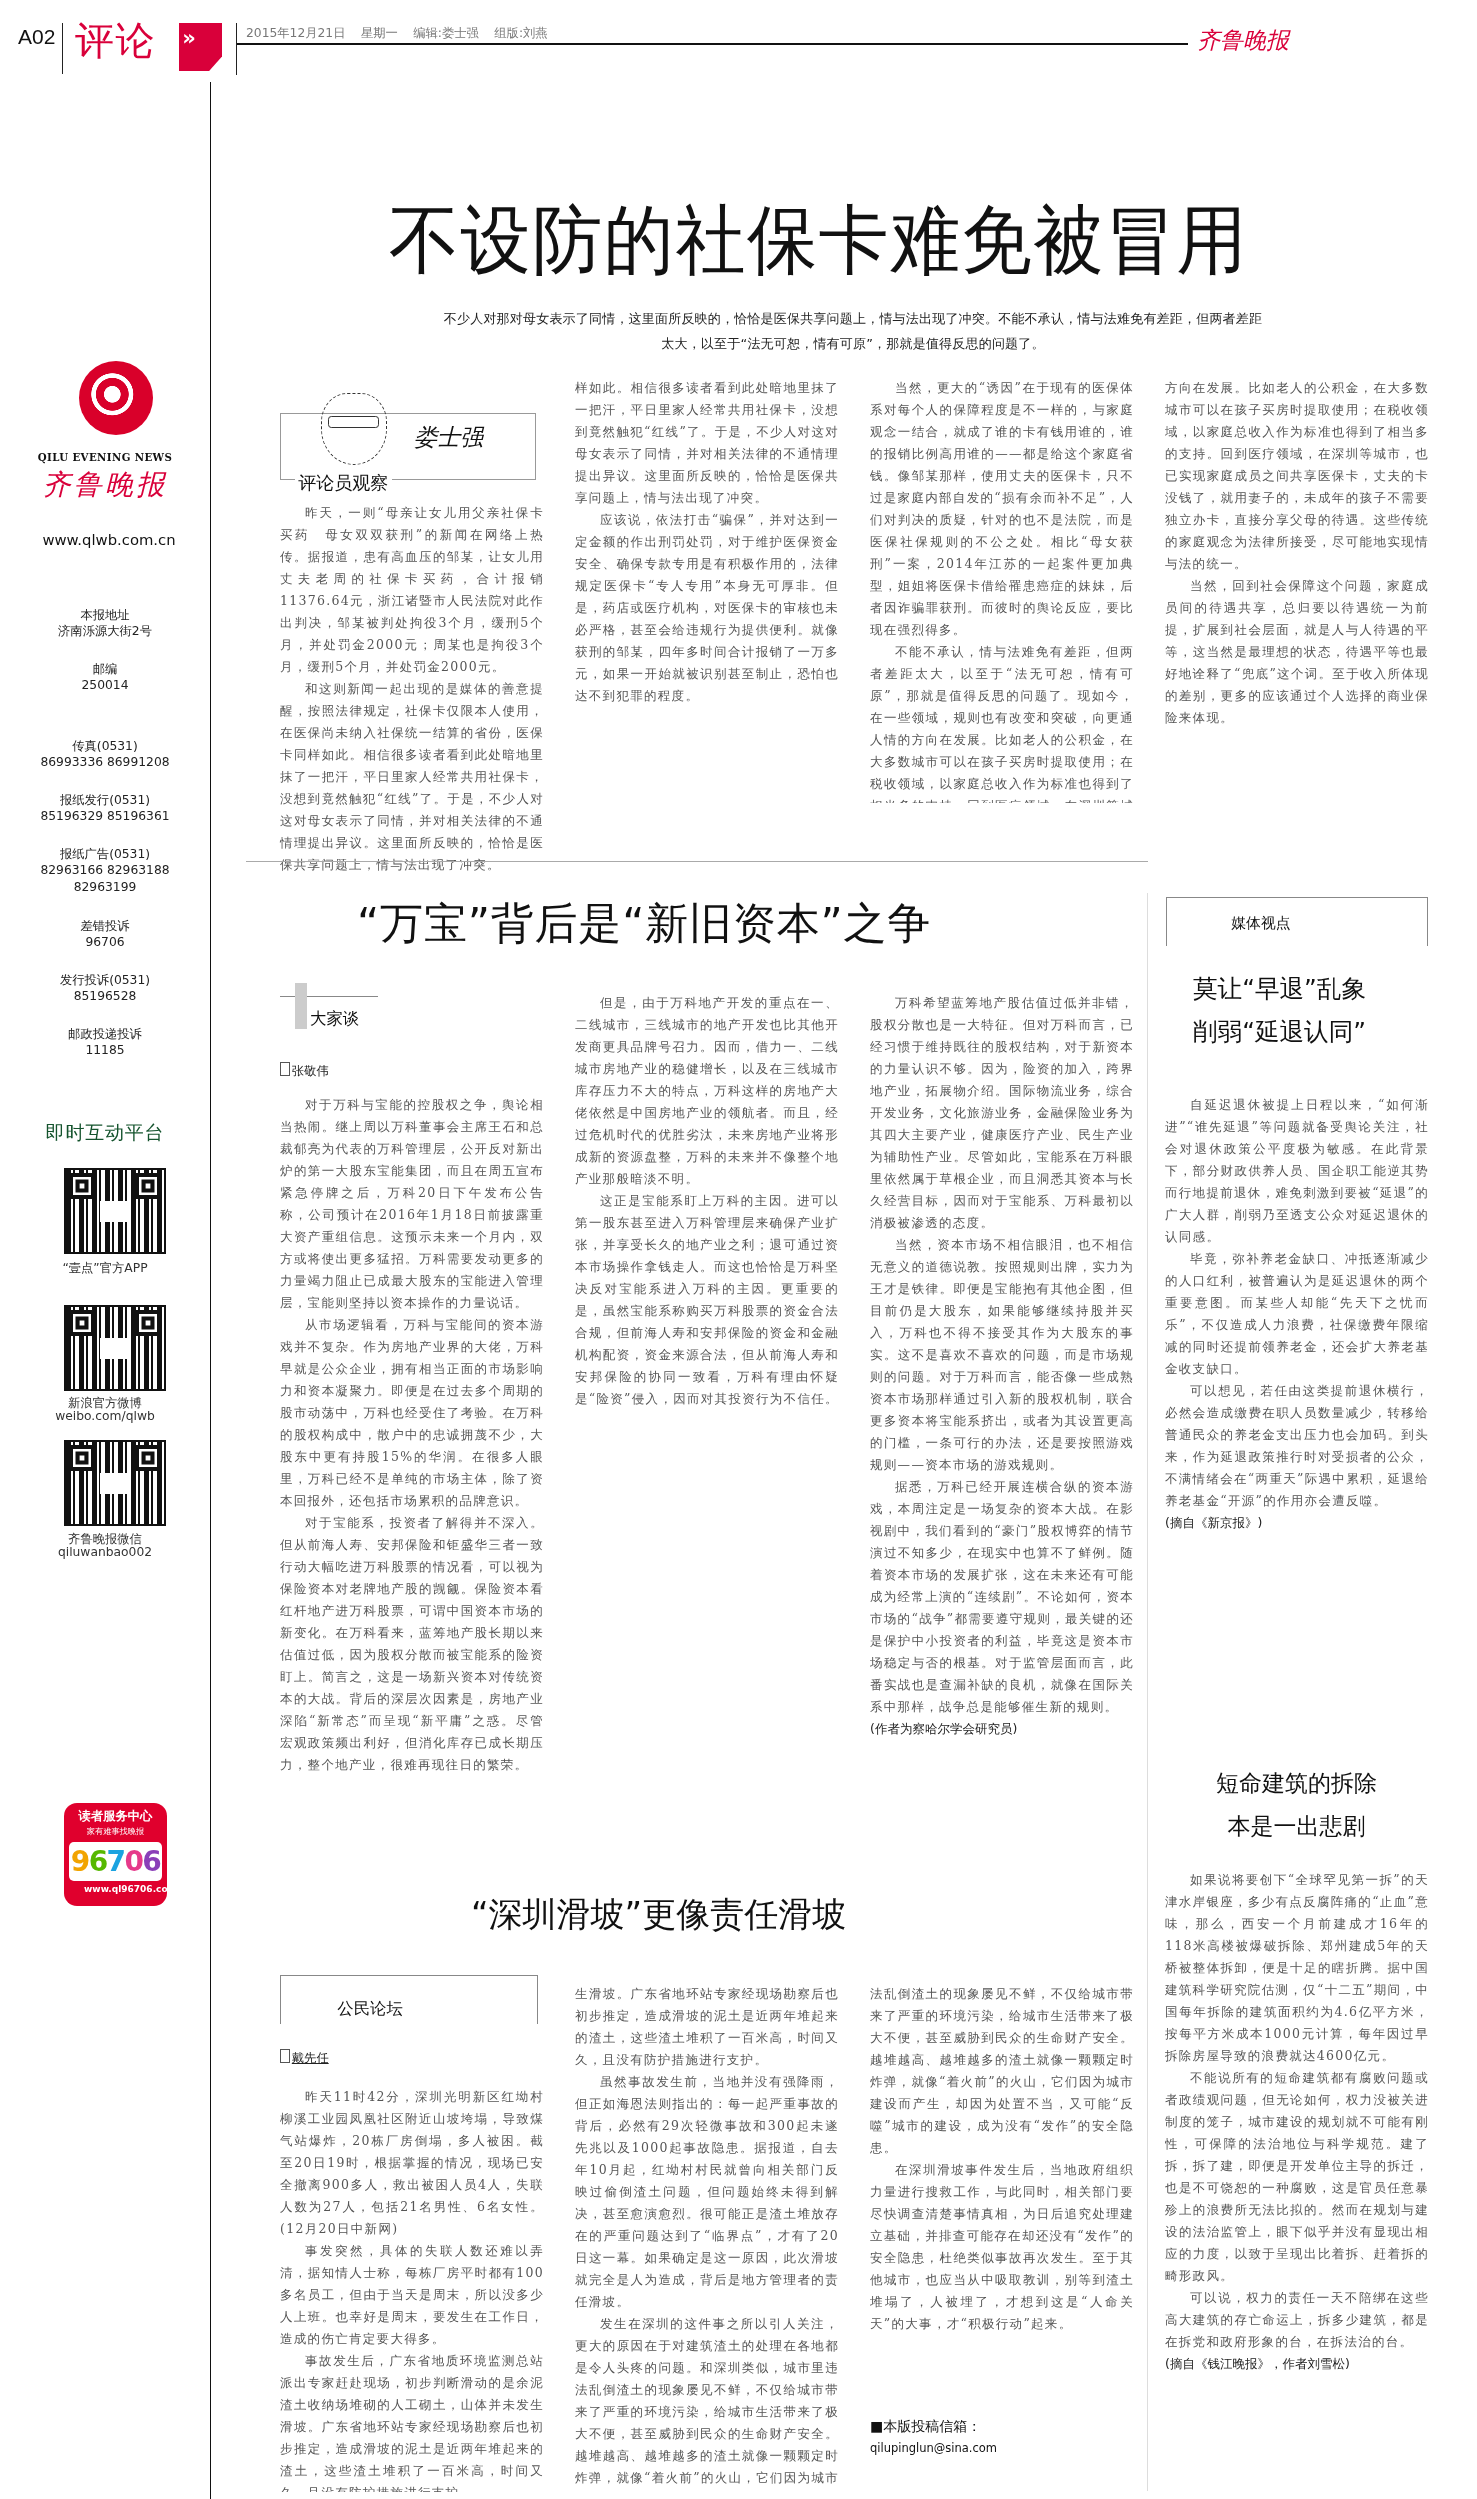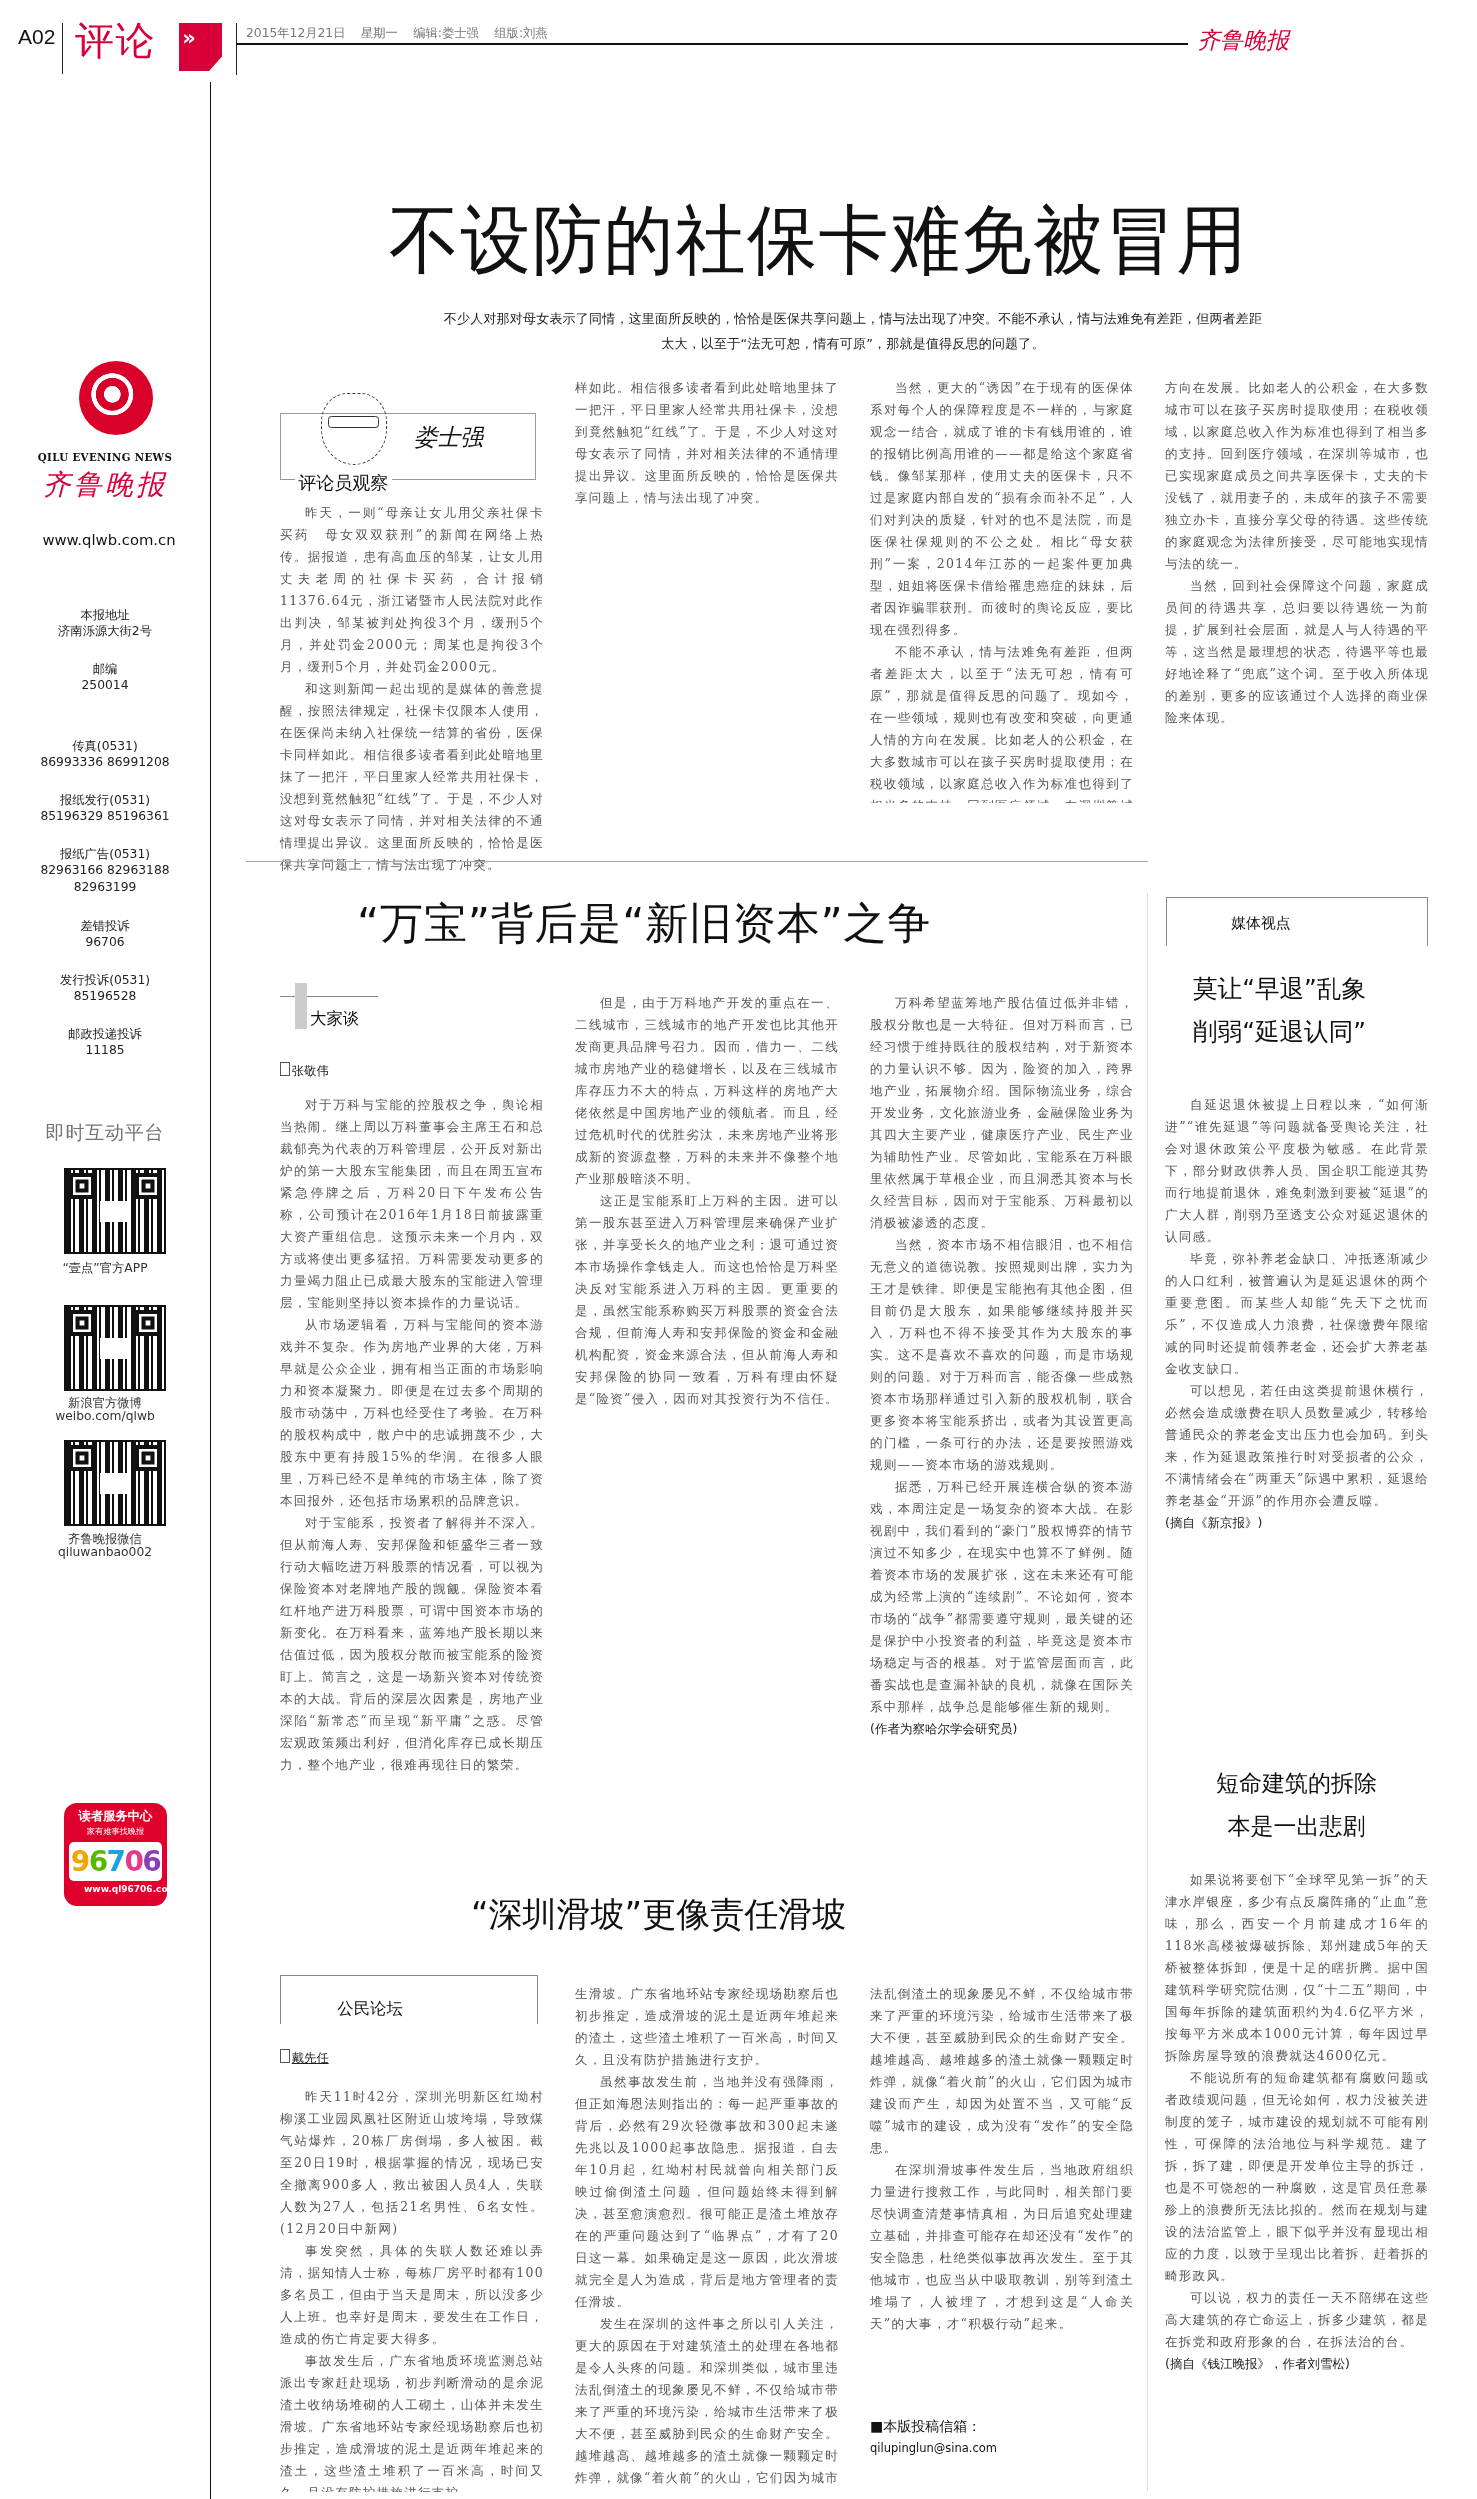--- a/index.html
+++ b/index.html
@@ -19,21 +19,21 @@
   .hdr .brand { position: absolute; left: 1197px; top: 24.6px; font-family: "DejaVu Serif", serif; font-size: 23px; color: #d9003a; font-style: italic; }
 
   
   .side { position: absolute; left: 0; top: 82px; width: 211px; height: 2418px; border-right: 1.6px solid #111; text-align: center; font-family: "DejaVu Sans", sans-serif; }
   .side .logo { position: absolute; left: 79px; top: 279px; width: 74px; height: 74px; border-radius: 50%;
       background: radial-gradient(circle at 45% 45%, #fff 0 14%, #d9002a 15% 28%, #fff 29% 36%, #d9002a 37% 100%); }
   .side .en { position: absolute; left: 0; width: 210px; top: 369px; font-family: "DejaVu Serif", serif; font-size: 10.2px; font-weight: bold; color: #111; letter-spacing: 0.4px; }
   .side .cn { position: absolute; left: 0; width: 210px; top: 384px; font-family: "DejaVu Serif", serif; font-size: 28px; color: #d9003a; font-style: italic; letter-spacing: 3.3px; }
   .side .web { position: absolute; left: 0; width: 210px; top: 449px; font-size: 14.8px; color: #111; padding-left: 8px; }
   .side .blk { position: absolute; left: 0; width: 210px; font-size: 12.3px; color: #222; line-height: 16.4px; }
-  .side .platform { position: absolute; left: 0; width: 210px; top: 1038px; font-size: 19px; color: #737373; letter-spacing: 0.8px; }
+  .side .platform { position: absolute; left: 0; width: 210px; top: 1038px; font-size: 19px; color: #14532d; letter-spacing: 0.8px; }
   .side .qr { position: absolute; left: 66px; width: 98px; height: 82px;
       background:
         linear-gradient(#fff,#fff) 34px 31px/29.5px 21px no-repeat,
         repeating-linear-gradient(90deg, #111 0 4.9px, #fff 4.9px 7.4px, #111 7.4px 9px, #fff 9px 13px),
         #111;
       outline: 2.5px solid #111; }
   .side .qr::before, .side .qr::after { content: ""; position: absolute; width: 18px; height: 18px; border: 4.1px solid #111; background: #fff; box-shadow: inset 0 0 0 2.5px #fff, inset 0 0 0 6.6px #111; }
   .side .qr::before { left: 3.3px; top: 3.3px; }
   .side .qr::after { right: 3.3px; top: 3.3px; }
   .side .qrlbl { position: absolute; left: 0; width: 210px; font-size: 12.3px; color: #333; line-height: 13px; }
@@ -165,20 +165,21 @@
 </div>
 <div class="sig">娄士强</div>
 <div class="tag" style="left:295px; top:471px; font-size:18px; background:#fff; padding:0 3.3px;">评论员观察</div>
 
 <div class="col" style="left:280px; top:502px; width:264px; height:205px;">
   <p>昨天，一则“母亲让女儿用父亲社保卡买药　母女双双获刑”的新闻在网络上热传。据报道，患有高血压的邹某，让女儿用丈夫老周的社保卡买药，合计报销11376.64元，浙江诸暨市人民法院对此作出判决，邹某被判处拘役3个月，缓刑5个月，并处罚金2000元；周某也是拘役3个月，缓刑5个月，并处罚金2000元。</p>
   <p>和这则新闻一起出现的是媒体的善意提醒，按照法律规定，社保卡仅限本人使用，在医保尚未纳入社保统一结算的省份，医保卡同样如此。相信很多读者看到此处暗地里抹了一把汗，平日里家人经常共用社保卡，没想到竟然触犯“红线”了。于是，不少人对这对母女表示了同情，并对相关法律的不通情理提出异议。这里面所反映的，恰恰是医保共享问题上，情与法出现了冲突。</p>
 </div>
 <div class="col" style="left:575px; top:377px; width:264px; height:426px; overflow:hidden;">
   <p class="noind">样如此。相信很多读者看到此处暗地里抹了一把汗，平日里家人经常共用社保卡，没想到竟然触犯“红线”了。于是，不少人对这对母女表示了同情，并对相关法律的不通情理提出异议。这里面所反映的，恰恰是医保共享问题上，情与法出现了冲突。</p>
+  <p>应该说，依法打击“骗保”，并对达到一定金额的作出刑罚处罚，对于维护医保资金安全、确保专款专用是有积极作用的，法律规定医保卡“专人专用”本身无可厚非。但是，药店或医疗机构，对医保卡的审核也未必严格，甚至会给违规行为提供便利。就像获刑的邹某，四年多时间合计报销了一万多元，如果一开始就被识别甚至制止，恐怕也达不到犯罪的程度。</p>
 </div>
 <div class="col" style="left:870px; top:377px; width:264px; height:426px; overflow:hidden;">
   <p>当然，更大的“诱因”在于现有的医保体系对每个人的保障程度是不一样的，与家庭观念一结合，就成了谁的卡有钱用谁的，谁的报销比例高用谁的——都是给这个家庭省钱。像邹某那样，使用丈夫的医保卡，只不过是家庭内部自发的“损有余而补不足”，人们对判决的质疑，针对的也不是法院，而是医保社保规则的不公之处。相比“母女获刑”一案，2014年江苏的一起案件更加典型，姐姐将医保卡借给罹患癌症的妹妹，后者因诈骗罪获刑。而彼时的舆论反应，要比现在强烈得多。</p>
   <p>不能不承认，情与法难免有差距，但两者差距太大，以至于“法无可恕，情有可原”，那就是值得反思的问题了。现如今，在一些领域，规则也有改变和突破，向更通人情的方向在发展。比如老人的公积金，在大多数城市可以在孩子买房时提取使用；在税收领域，以家庭总收入作为标准也得到了相当多的支持。回到医疗领域，在深圳等城市，也已实现家庭成员之间共享医保卡，丈夫的卡没钱了，就用妻子的，未成年的孩子不需要独立办卡，直接分享父母的待遇。这些传统的家庭观念为法律所接受，尽可能地实现情与法的统一。</p>
 </div>
 <div class="col" style="left:1165px; top:377px; width:264px; height:426px; overflow:hidden;">
   <p class="noind">方向在发展。比如老人的公积金，在大多数城市可以在孩子买房时提取使用；在税收领域，以家庭总收入作为标准也得到了相当多的支持。回到医疗领域，在深圳等城市，也已实现家庭成员之间共享医保卡，丈夫的卡没钱了，就用妻子的，未成年的孩子不需要独立办卡，直接分享父母的待遇。这些传统的家庭观念为法律所接受，尽可能地实现情与法的统一。</p>
   <p>当然，回到社会保障这个问题，家庭成员间的待遇共享，总归要以待遇统一为前提，扩展到社会层面，就是人与人待遇的平等，这当然是最理想的状态，待遇平等也最好地诠释了“兜底”这个词。至于收入所体现的差别，更多的应该通过个人选择的商业保险来体现。</p>
 </div>
 

